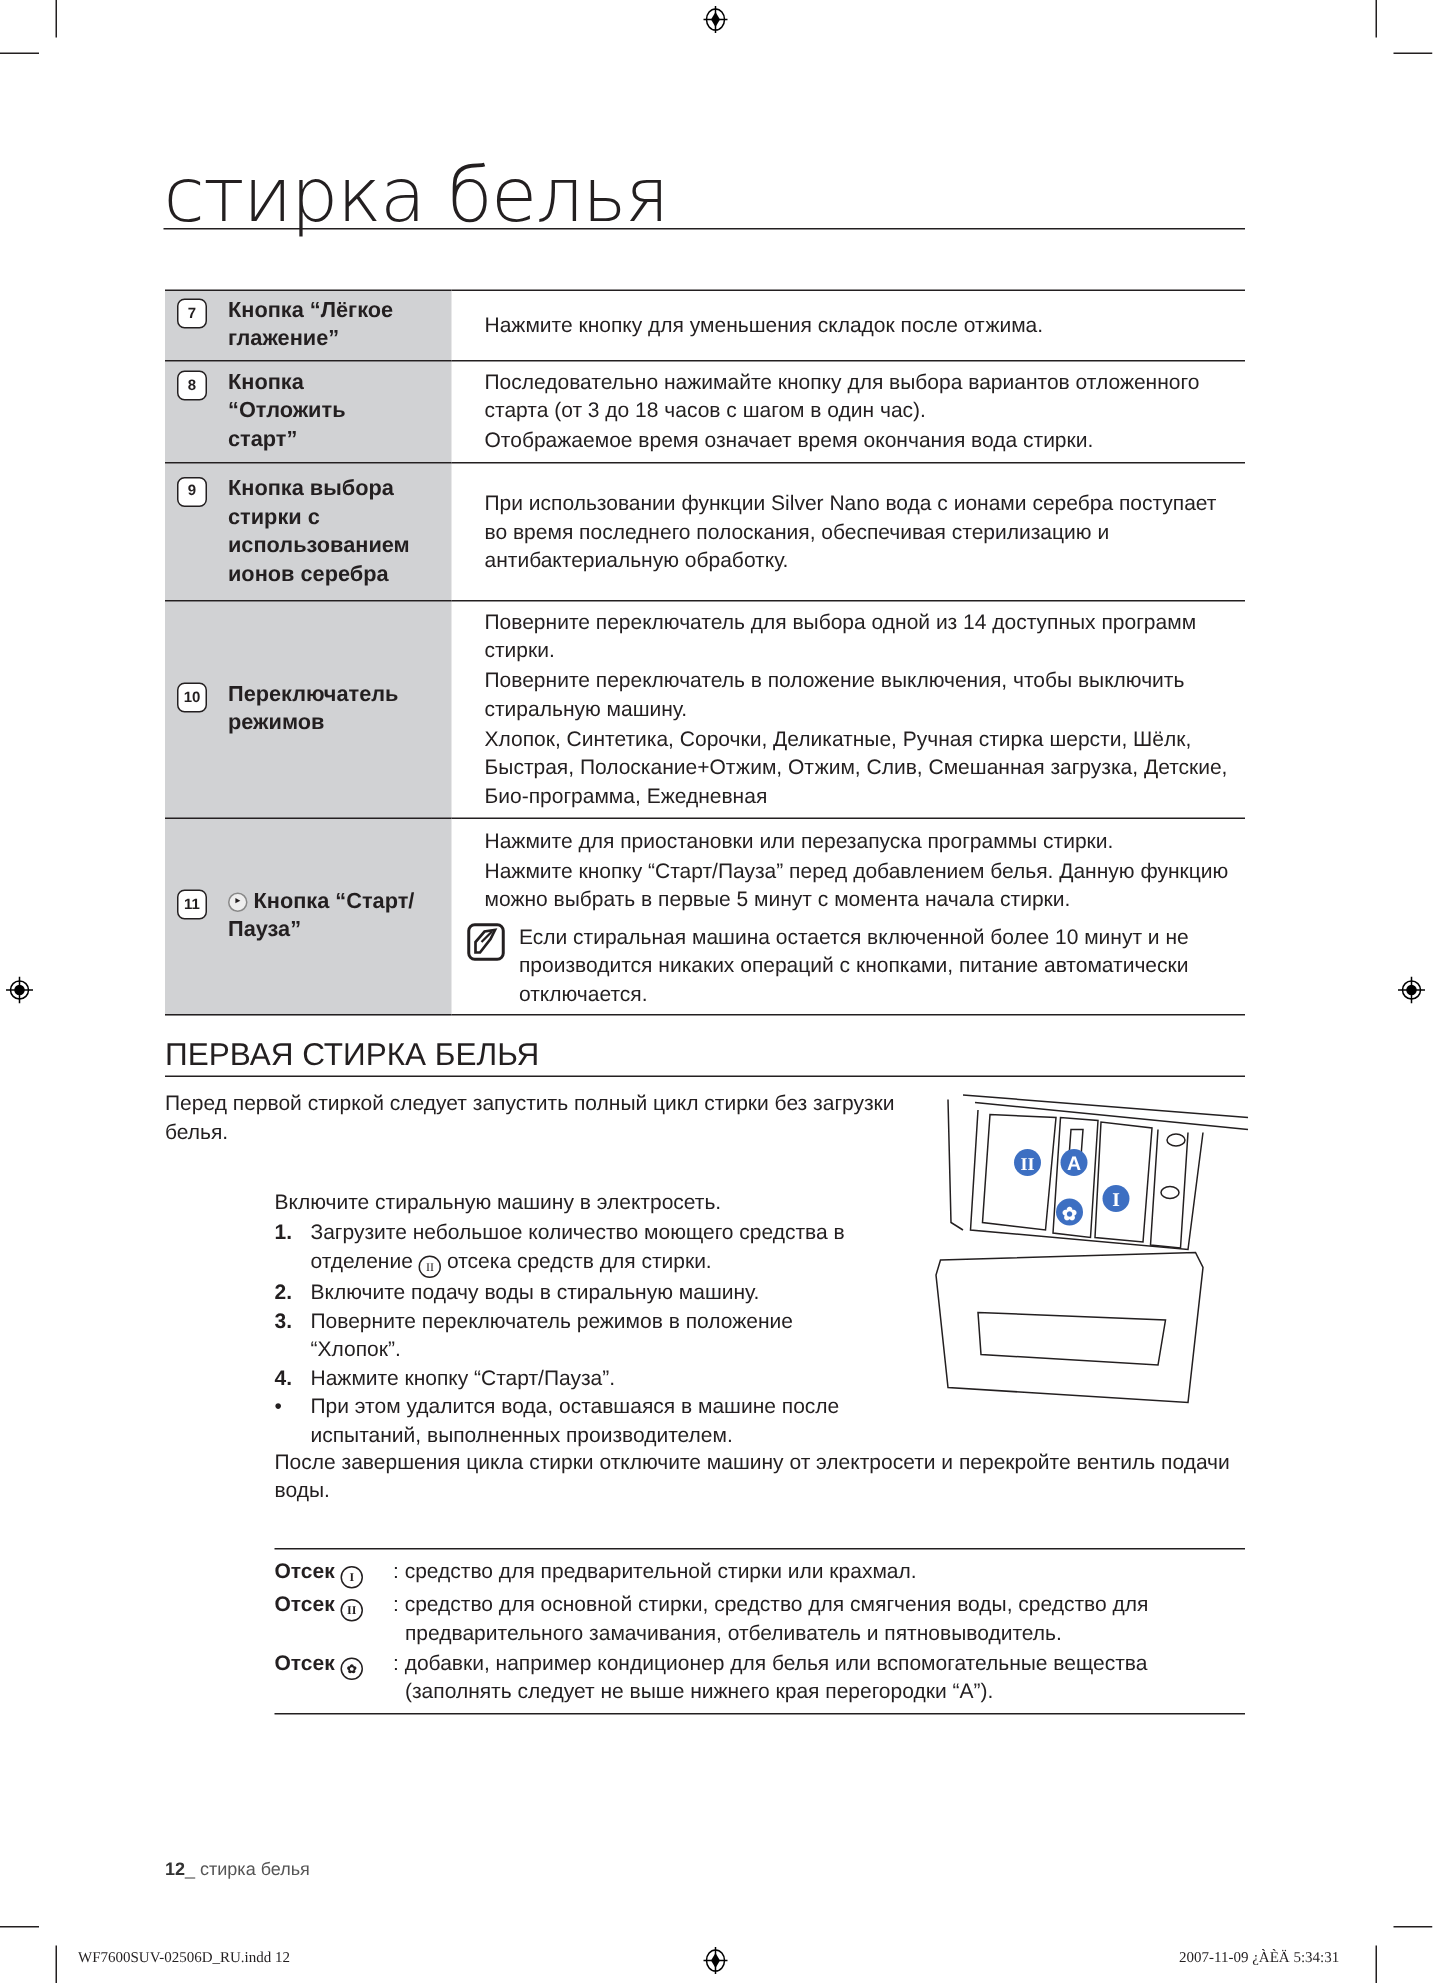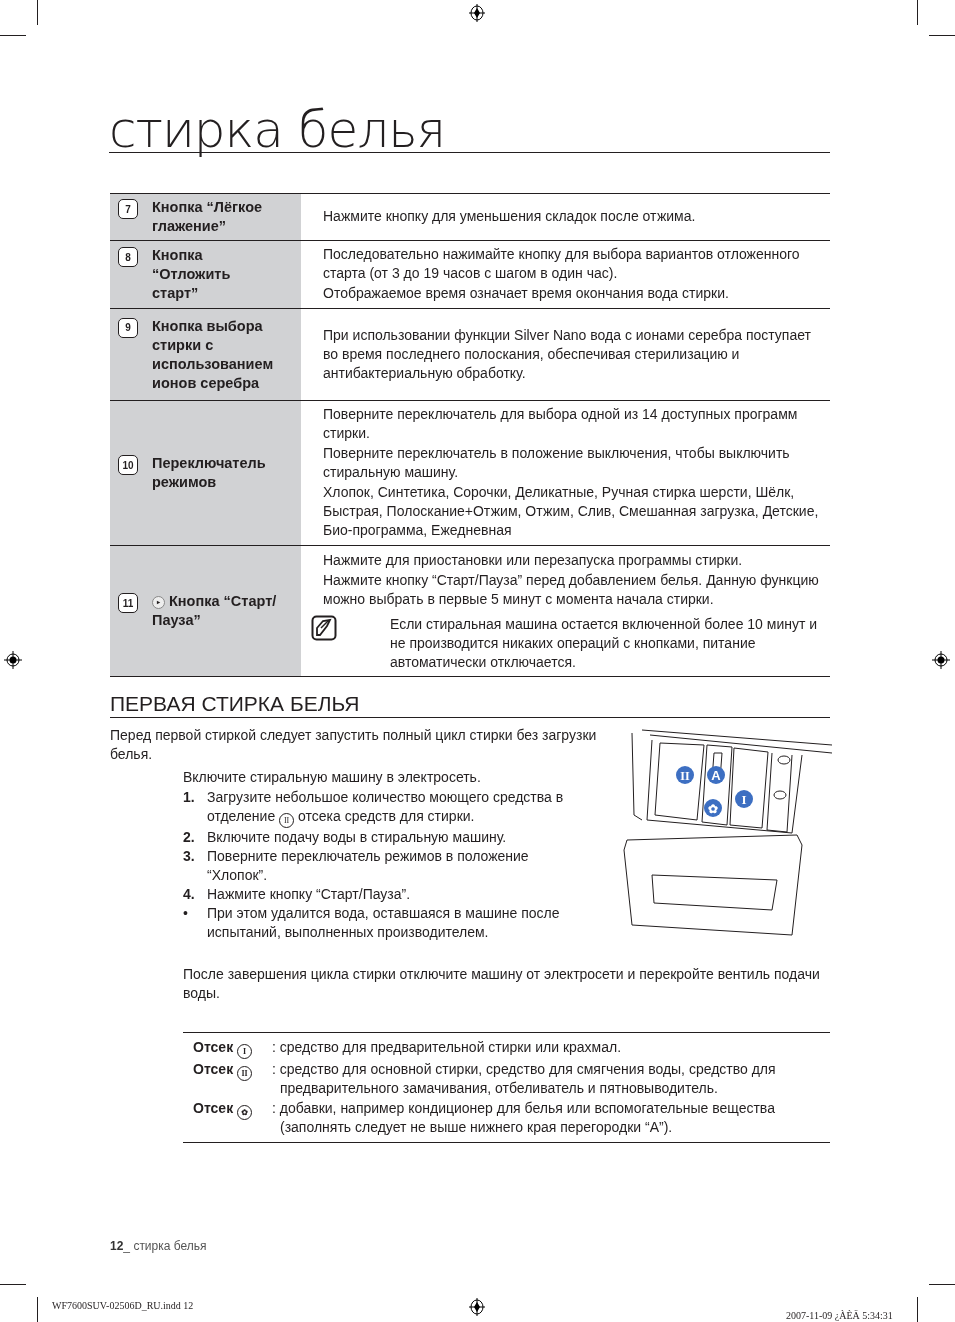--- a/index.html
+++ b/index.html
@@ -19,41 +19,41 @@
   table.spec tr { border-top:1px solid #231f20; }
   table.spec tr:last-child { border-bottom:1px solid #231f20; }
   table.spec td.lbl { background:#d1d2d4; width:183px; vertical-align:middle; padding:4px 0 4px 8px; }
   table.spec td.desc { vertical-align:middle; padding:4px 6px 4px 10px; }
   .lblwrap { display:flex; align-items:flex-start; }
   .num { flex:0 0 auto; width:20px; height:20px; border:1.5px solid #231f20; border-radius:5px;
          font-size:10px; font-weight:bold; display:flex; align-items:center; justify-content:center;
          margin-right:14px; margin-top:1px; box-sizing:border-box; background:#fff; }
   .lbltext { font-weight:bold; font-size:14.5px; line-height:19px; }
   .desc p { margin:0 0 1px 12px; }
-  .note { display:flex; margin-top:6px;gap:44px; }
+  .note { display:flex; margin-top:6px; }
   .note-icon { flex:0 0 auto; width:26px; height:26px; margin-right:9px; }
   .ss-icon { display:inline-block; width:11px; height:11px; border-radius:50%; border:1px solid #888;
              background:#eee; vertical-align:middle; margin-right:4px; font-size:6px; text-align:center; line-height:11px; }
 
   .h2 { position:absolute; left:110px; top:691px; font-size:21px; line-height:26px; }
   .h2-rule { position:absolute; left:110px; top:717px; width:720px; height:1px; background:#231f20; }
   .body-text { font-size:14px; line-height:19px; }
   .intro { position:absolute; left:110px; top:726px; width:500px; }
   .actions { position:absolute; left:183px; top:768px; width:440px; }
   .actions .h { font-weight:bold; margin-bottom:4px; }
-  .actions .lead { margin-bottom:1px; }
+  .actions .lead { margin-bottom:1px;margin-top:24px; }
   .step { display:flex; }
   .step .mk { width:24px; flex:0 0 auto; font-weight:bold; }
   .after { position:absolute; left:183px; top:965px; width:650px; }
   .circ { display:inline-block; width:13px; height:13px; border:1px solid #231f20; border-radius:50%;
           font-size:8px; line-height:13px; text-align:center; vertical-align:-2px; font-family:"Liberation Serif", serif; }
 
   .comp-rule-top { position:absolute; left:183px; top:1032px; width:647px; height:1px; background:#231f20; }
   .comp-rule-bot { position:absolute; left:183px; top:1142px; width:647px; height:1px; background:#231f20; }
-  .comps { position:absolute; left:193px; top:1038px; width:647px; }
+  .comps { position:absolute; left:183px; top:1038px; width:647px; }
   .comp { display:flex; margin-bottom:1px; }
   .comp .k { flex:0 0 auto; font-weight:bold; white-space:nowrap; width:79px; }
   .comp .v { flex:1; }
 
   .footer { position:absolute; left:110px; top:1239px; font-size:12px; color:#555; }
   .footer b { font-weight:bold; color:#333; }
   .slug { position:absolute; font-family:"Liberation Serif", serif; font-size:10px; color:#231f20; }
 
   .drawer { position:absolute; left:622px; top:725px; width:212px; height:215px; }
 </style>
@@ -111,21 +111,21 @@
         </td>
   </tr>
   <tr style="height:64px;">
     <td class="lbl">
           <div class="lblwrap">
       <span class="num">8</span>
       <span class="lbltext" style="width:95px">Кнопка “Отложить старт”</span>
     </div>
         </td>
     <td class="desc">
-      <p>Последовательно нажимайте кнопку для выбора вариантов отложенного старта (от 3 до 19 часов с шагом в один час).</p>
+      <p>Последовательно нажимайте кнопку для выбора вариантов отложенного старта (от 3 до 18 часов с шагом в один час).</p>
       <p>Отображаемое время означает время окончания вода стирки.</p>
     </td>
   </tr>
   <tr style="height:92px;">
     <td class="lbl">
           <div class="lblwrap">
       <span class="num">9</span>
       <span class="lbltext" style="width:130px">Кнопка выбора стирки с использованием ионов серебра</span>
     </div>
         </td>
@@ -244,13 +244,13 @@
     <span class="k"><span>Отсек</span> <span class="circ">✿</span></span>
     <span class="v" style="text-indent:-8px;padding-left:8px">: добавки, например кондиционер для белья или вспомогательные вещества (заполнять следует не выше нижнего края перегородки “A”).</span>
   </div>
 </div>
 <div class="comp-rule-bot"></div>
 
 <div class="footer">
   <b>12</b><span>_ </span><span>стирка белья</span>
 </div>
 <div class="slug" style="left:52px;top:1300px;">WF7600SUV-02506D_RU.indd   12</div>
-<div class="slug" style="left:786px;top:1300px;margin-top:10px;">2007-11-09   ¿ÀÈÄ 5:34:31</div>
+<div class="slug" style="left:786px;top:1300px;">2007-11-09   ¿ÀÈÄ 5:34:31</div>
 
 </body></html>

